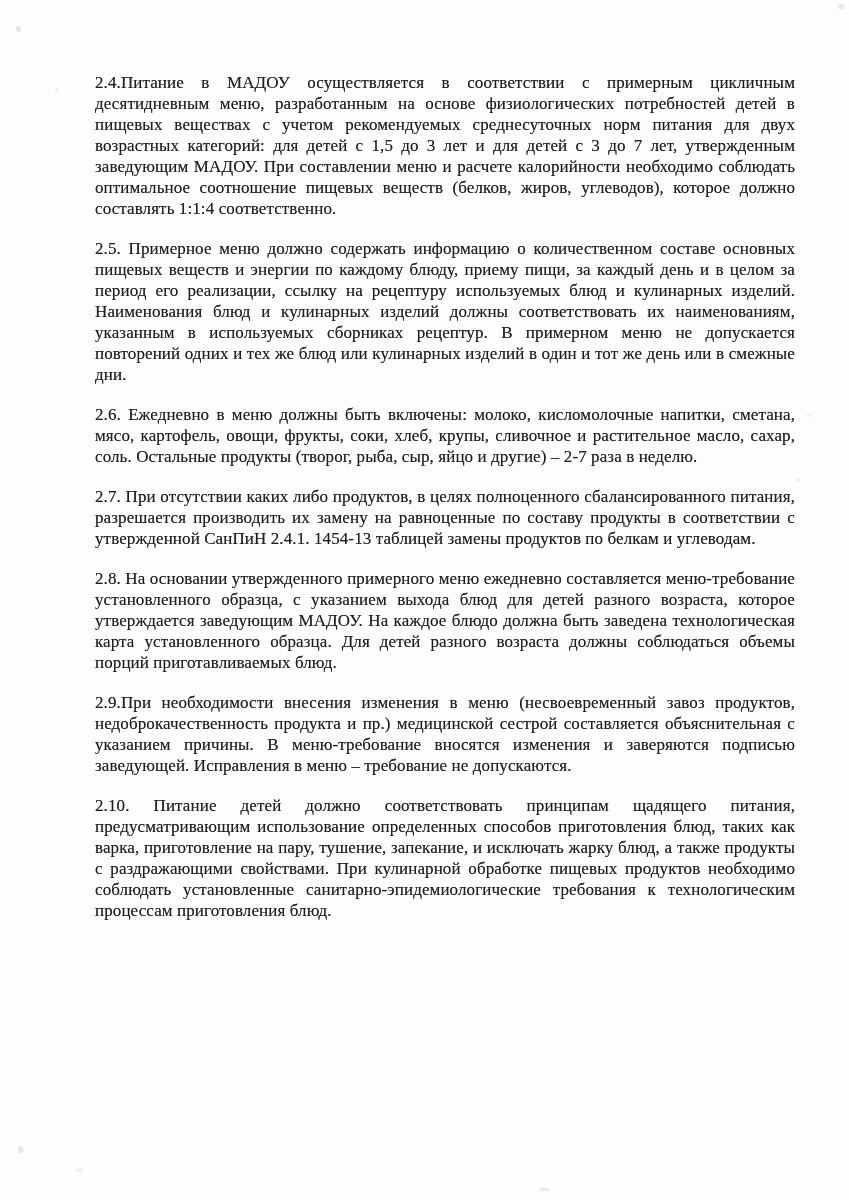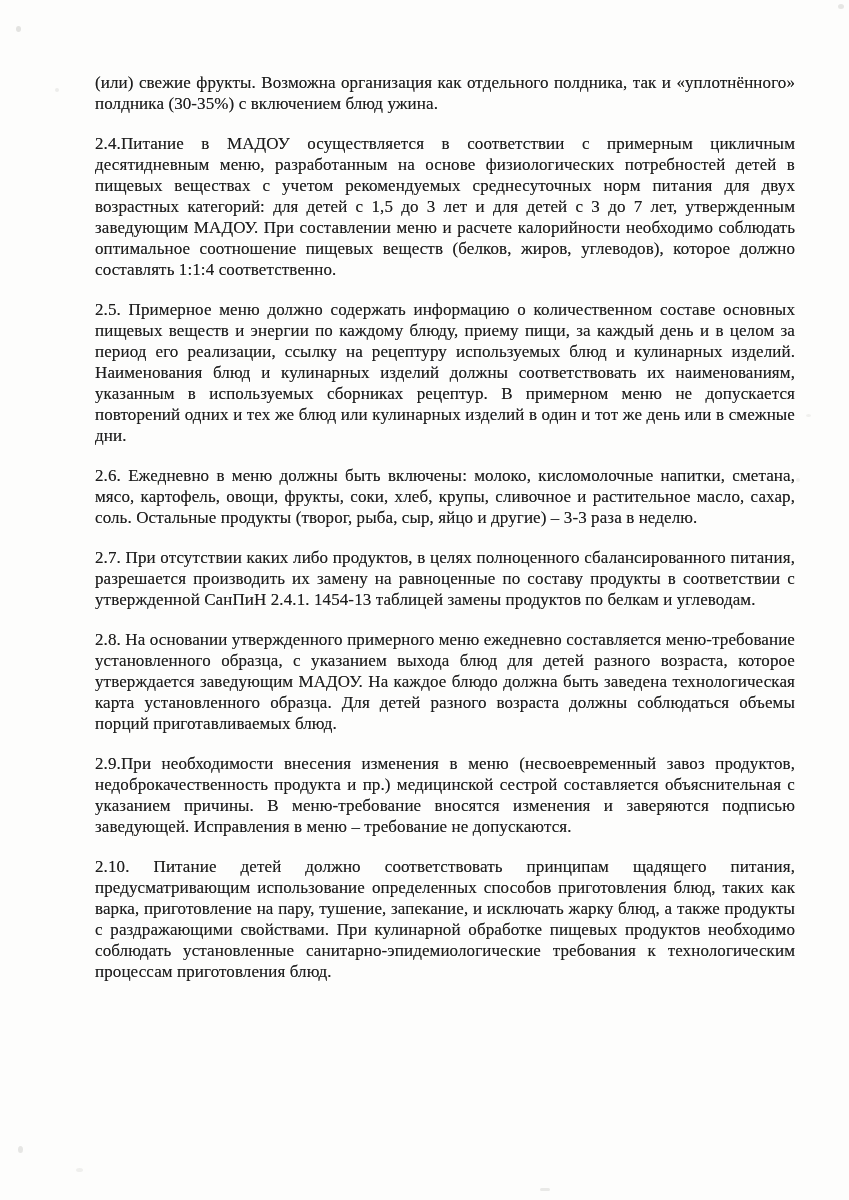--- a/index.html
+++ b/index.html
@@ -56,23 +56,22 @@
   <div class="speck s1"></div>
   <div class="speck s2"></div>
   <div class="speck s3"></div>
   <div class="speck s4"></div>
   <div class="speck s5"></div>
   <div class="speck s6"></div>
   <div class="speck s7"></div>
   <div class="speck s8"></div>
 
   <div class="content">
-    <p>(или) свежие фрукты. Возможна организация как отдельного полдника, так и «уплотнённого» полдника (30-35%) с включением блюд ужина.</p>
     <p>2.4.Питание в МАДОУ осуществляется в соответствии с примерным цикличным десятидневным меню, разработанным на основе физиологических потребностей детей в пищевых веществах с учетом рекомендуемых среднесуточных норм питания для двух возрастных категорий: для детей с 1,5 до 3 лет и для детей с 3 до 7 лет, утвержденным заведующим МАДОУ. При составлении меню и расчете калорийности необходимо соблюдать оптимальное соотношение пищевых веществ (белков, жиров, углеводов), которое должно составлять 1:1:4 соответственно.</p>
     <p>2.5. Примерное меню должно содержать информацию о количественном составе основных пищевых веществ и энергии по каждому блюду, приему пищи, за каждый день и в целом за период его реализации, ссылку на рецептуру используемых блюд и кулинарных изделий. Наименования блюд и кулинарных изделий должны соответствовать их наименованиям, указанным в используемых сборниках рецептур. В примерном меню не допускается повторений одних и тех же блюд или кулинарных изделий в один и тот же день или в смежные дни.</p>
-    <p>2.6. Ежедневно в меню должны быть включены: молоко, кисломолочные напитки, сметана, мясо, картофель, овощи, фрукты, соки, хлеб, крупы, сливочное и растительное масло, сахар, соль. Остальные продукты (творог, рыба, сыр, яйцо и другие) – 3-3 раза в неделю.</p>
+    <p>2.6. Ежедневно в меню должны быть включены: молоко, кисломолочные напитки, сметана, мясо, картофель, овощи, фрукты, соки, хлеб, крупы, сливочное и растительное масло, сахар, соль. Остальные продукты (творог, рыба, сыр, яйцо и другие) – 2-7 раза в неделю.</p>
     <p>2.7. При отсутствии каких либо продуктов, в целях полноценного сбалансированного питания, разрешается производить их замену на равноценные по составу продукты в соответствии с утвержденной СанПиН 2.4.1. 1454-13 таблицей замены продуктов по белкам и углеводам.</p>
     <p>2.8. На основании утвержденного примерного меню ежедневно составляется меню-требование установленного образца, с указанием выхода блюд для детей разного возраста, которое утверждается заведующим МАДОУ. На каждое блюдо должна быть заведена технологическая карта установленного образца. Для детей разного возраста должны соблюдаться объемы порций приготавливаемых блюд.</p>
     <p>2.9.При необходимости внесения изменения в меню (несвоевременный завоз продуктов, недоброкачественность продукта и пр.) медицинской сестрой составляется объяснительная с указанием причины. В меню-требование вносятся изменения и заверяются подписью заведующей. Исправления в меню – требование не допускаются.</p>
     <p>2.10. Питание детей должно соответствовать принципам щадящего питания, предусматривающим использование определенных способов приготовления блюд, таких как варка, приготовление на пару, тушение, запекание, и исключать жарку блюд, а также продукты с раздражающими свойствами. При кулинарной обработке пищевых продуктов необходимо соблюдать установленные санитарно-эпидемиологические требования к технологическим процессам приготовления блюд.</p>
   </div>
 
 </div>
 
 </body></html>

